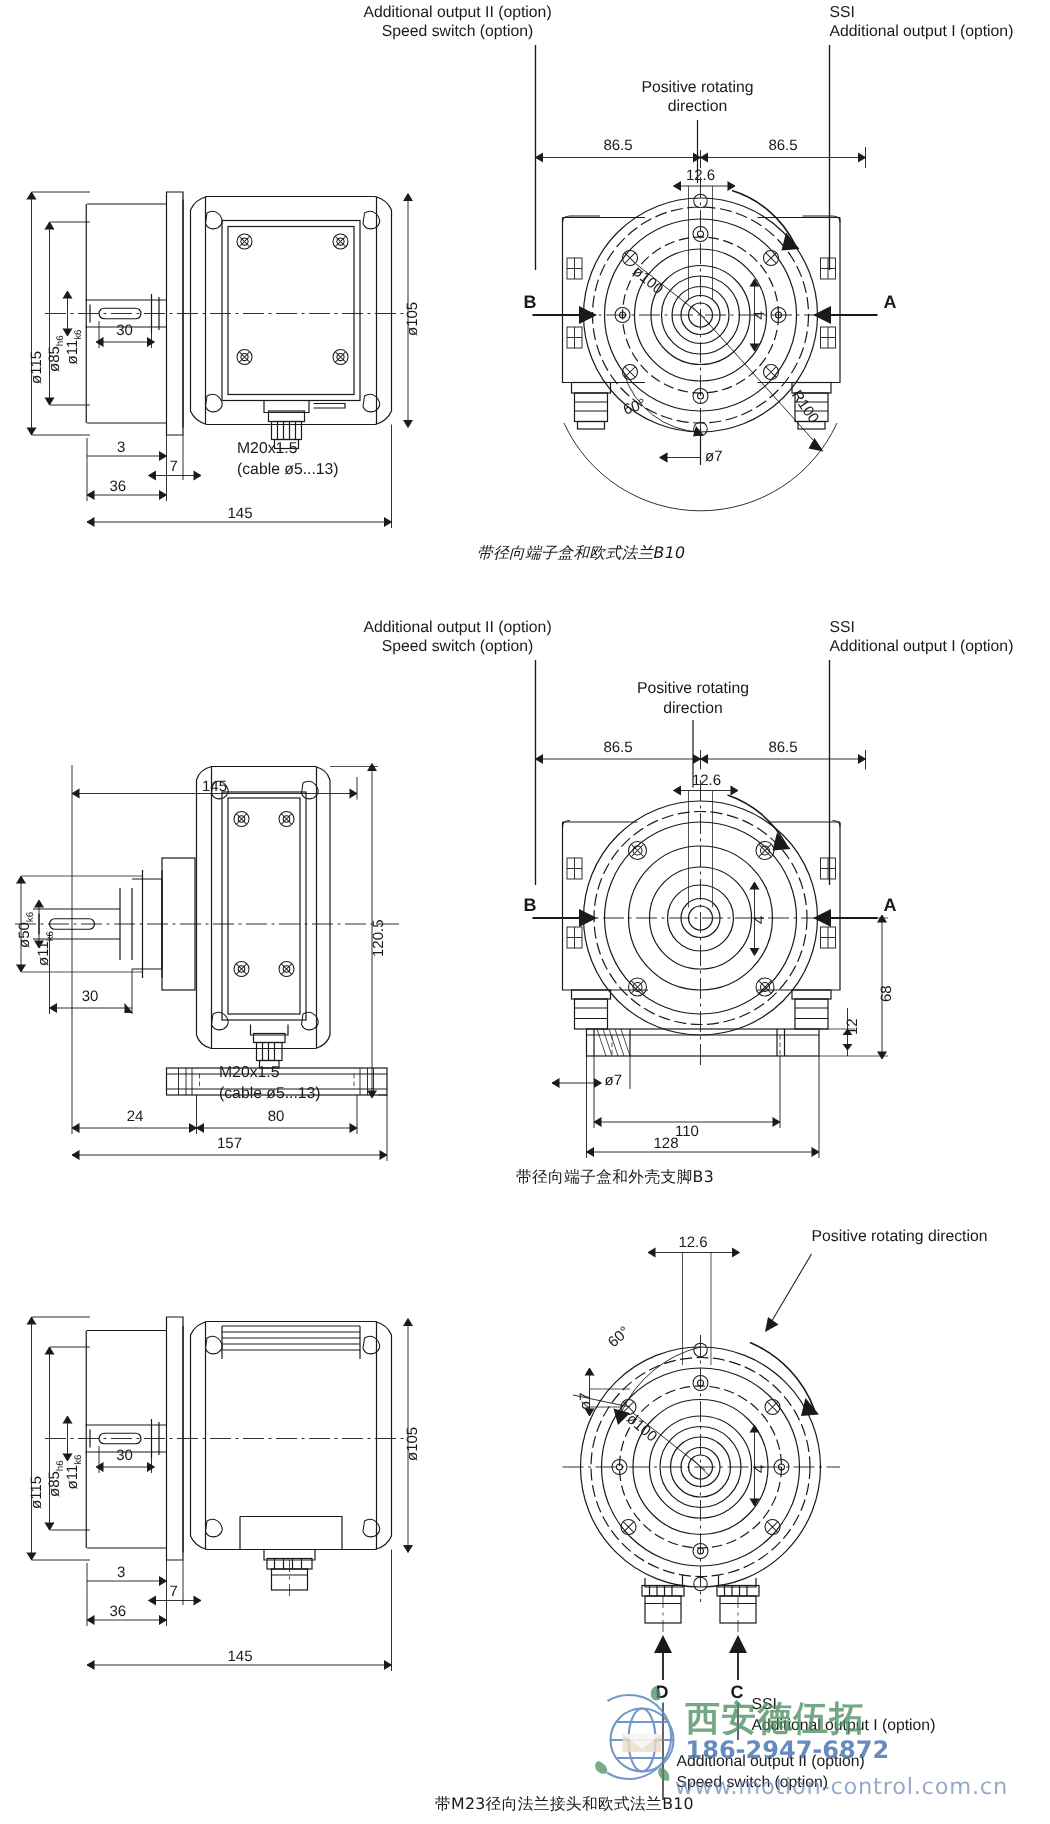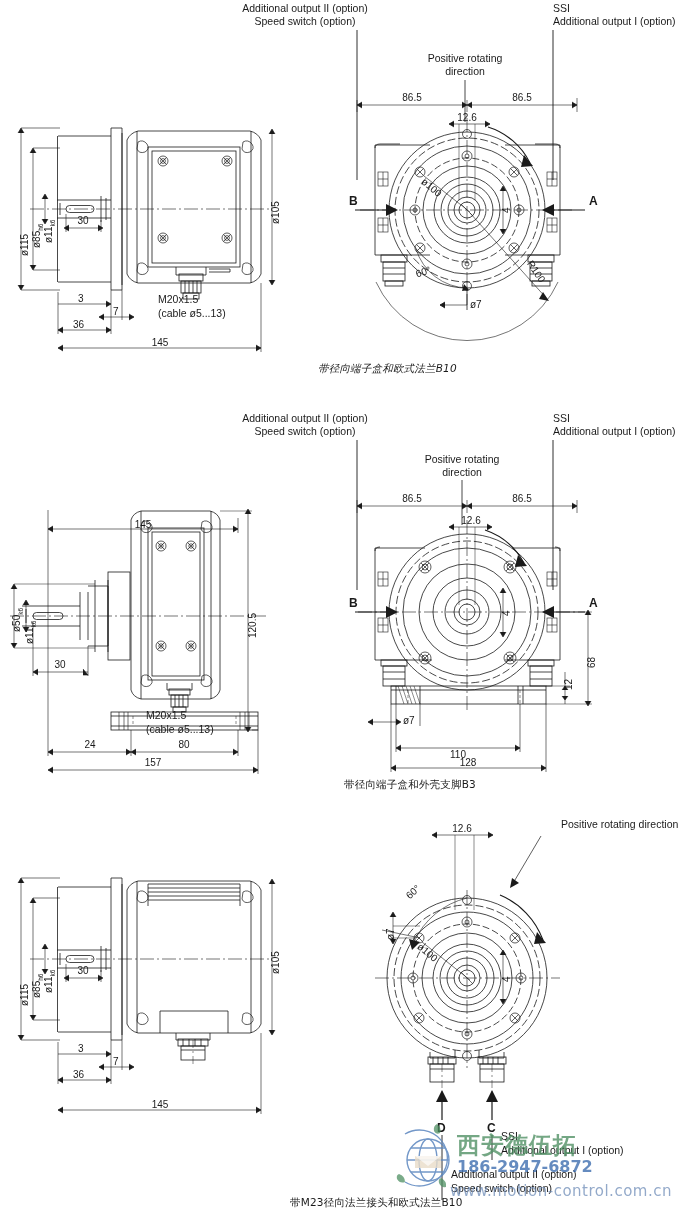--- a/index.html
+++ b/index.html
@@ -478,30 +478,30 @@
   <div class="lbl" style="left:146px;top:323px;">(cable ø5...13)</div>
 
   <div class="lbl dim c" style="left:382px;top:92px;width:60px;">86.5</div>
   <div class="lbl dim c" style="left:492px;top:92px;width:60px;">86.5</div>
   <div class="lbl dim c" style="left:446px;top:114px;width:50px;">12.6</div>
   <div class="lbl dim vert" style="left:500px;top:216px;transform:rotate(-90deg);">4</div>
   <div class="lbl dim vert" style="left:585px;top:268px;transform:rotate(-90deg);">68</div>
   <div class="lbl dim vert" style="left:562px;top:290px;transform:rotate(-90deg);">12</div>
   <div class="lbl dim" style="left:403px;top:314px;">ø7</div>
   <div class="lbl dim c" style="left:438px;top:348px;width:40px;">110</div>
-  <div class="lbl dim c" style="left:448px;top:356px;width:40px;">128</div>
+  <div class="lbl dim c" style="left:424px;top:356px;width:40px;">128</div>
   <div class="lbl bold" style="left:349px;top:197px;">B</div>
   <div class="lbl bold" style="left:589px;top:197px;">A</div>
 
   <div class="cap" style="left:318px;top:378px;margin-left:26px;">带径向端子盒和外壳支脚B3</div>
 </div>
 
 <div class="section sec3">
 
-  <div class="lbl" style="left:561px;top:18px;">Positive rotating direction</div>
+  <div class="lbl" style="left:541px;top:18px;">Positive rotating direction</div>
 
   <svg width="700" height="416">
     <g stroke="#1a1a1a" fill="none" stroke-width="0.8">
 
       <path d="M111 78 L111 240 L122 240 L122 78 Z"></path>
       <path d="M122 84 L122 235"></path>
       <path d="M58 87 L111 87 M58 232 L111 232"></path>
       <path d="M57.5 87 L57.5 232"></path>
 
       <path d="M57 150 L111 150 M57 168 L111 168"></path>

